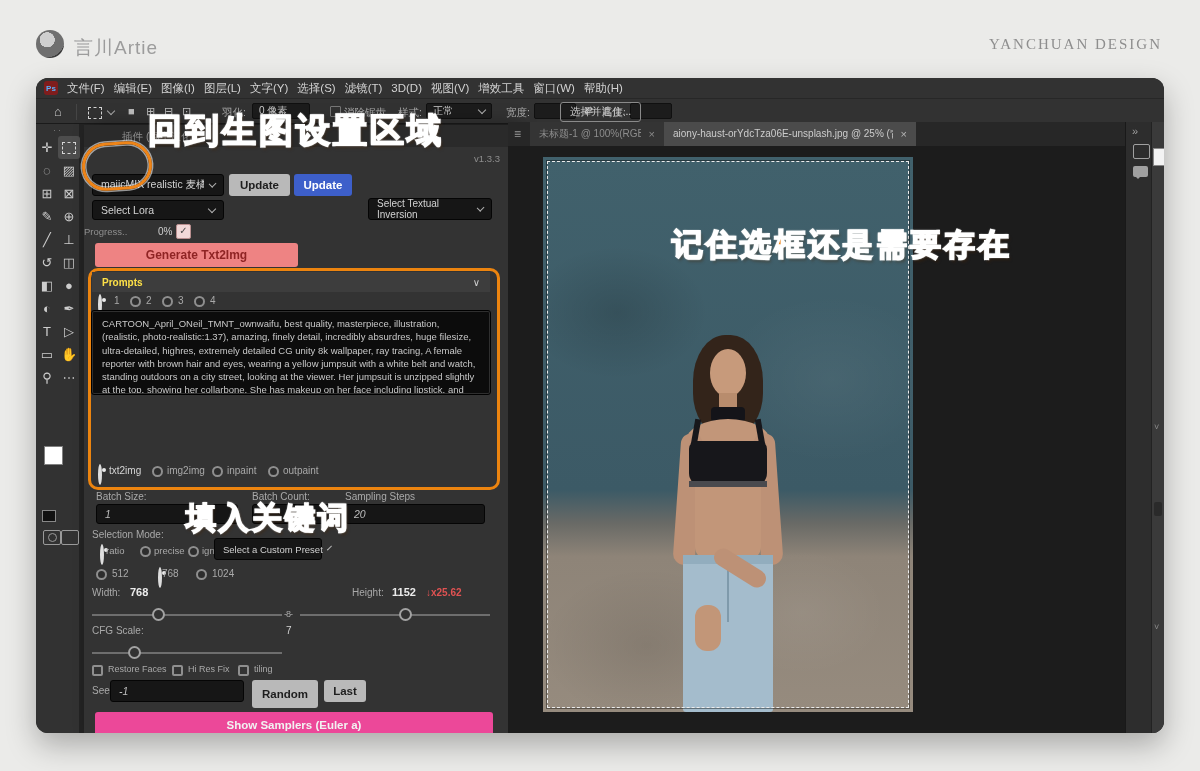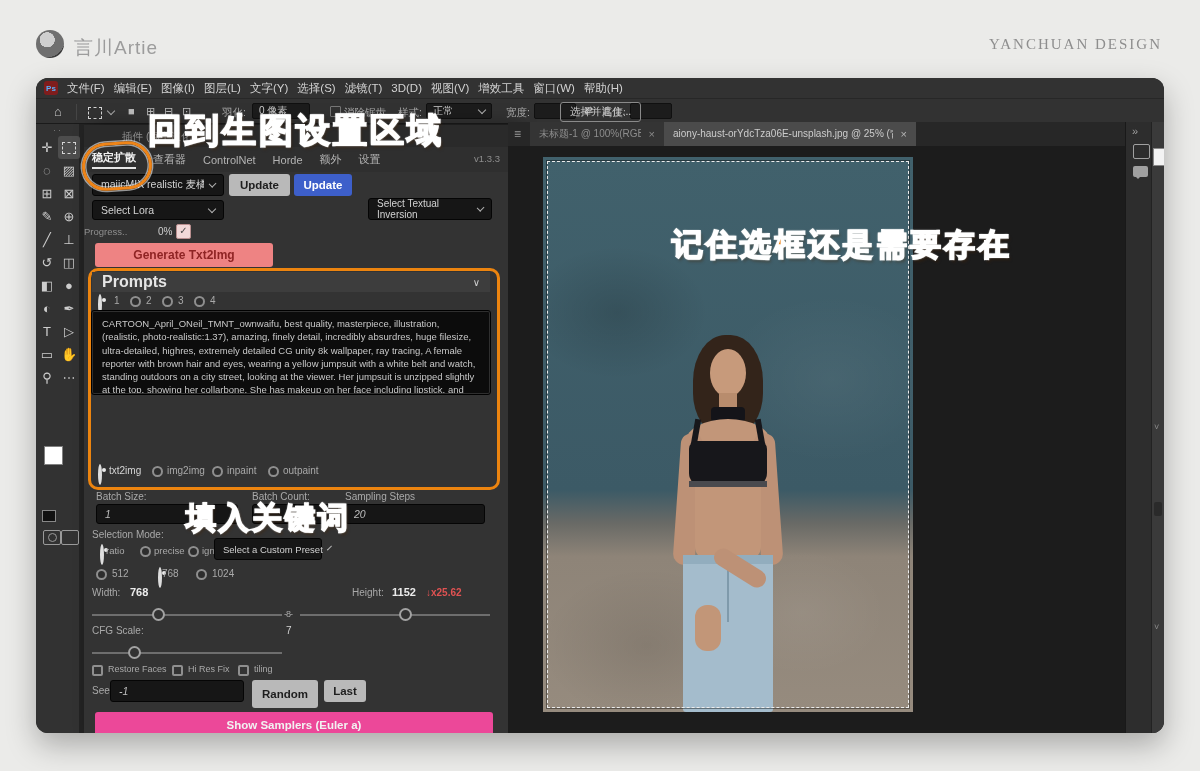--- a/index.html
+++ b/index.html
@@ -63,21 +63,21 @@
   .btnP{background:#ee8383;color:#8f2424;font-weight:bold;font-size:12px;border-radius:3px;
         display:flex;align-items:center;justify-content:center}
   .rd{width:11px;height:11px;border:2px solid #8f8f8f;border-radius:50%;background:#2d2d2d;box-sizing:border-box}
   .rd.on{border-color:#dedede;position:relative}
   .rd.on::after{content:"";position:absolute;left:1.5px;top:1.5px;width:4px;height:4px;background:#eaeaea;border-radius:50%}
   .cb{width:11px;height:11px;border:2px solid #8f8f8f;border-radius:2px;box-sizing:border-box}
   .cbp{width:13px;height:13px;background:#f2d9d9;border:1px solid #b98f8f;border-radius:2px;color:#4a4a4a;
        font-size:10px;line-height:12px;text-align:center}
   .pbox{border:3px solid #ec840f;border-radius:10px}
   .phdr{background:#3d3d3d;display:flex;align-items:center;justify-content:space-between;padding:0 10px;box-sizing:border-box}
-  .phdr b{font-size:16px;color:#e5e5e5}
+  .phdr b{font-size:10px;color:#fde047}
   .ta{background:#0c0c0c;border:1px solid #2f2f2f;outline:1px solid #000;border-radius:2px;color:#c9c9c9;
       font-size:9.5px;line-height:1.4;padding:5px 9px;box-sizing:border-box;overflow:hidden}
   .trk{height:2px;background:#6e6e6e}
   .knob{width:13px;height:13px;border:2px solid #a3a3a3;border-radius:50%;background:#323232;box-sizing:border-box}
   .vb{font-size:11px;font-weight:bold;color:#ececec}
   .iv{font-style:italic;color:#bdbdbd}
   .red{color:#e05252;font-size:10px;font-weight:bold}
   
   .tabbar{left:472px;top:44px;width:617px;height:24px;background:#272727}
   .dtab{height:24px;display:flex;align-items:center;gap:8px;padding:0 9px;box-sizing:border-box;font-size:10px}
@@ -195,47 +195,39 @@
   </div>
   <span class="a minisw" style="left:6px;top:432px"></span>
   <span class="a qmask" style="left:7px;top:452px">
       <i></i>
     </span>
   <span class="a scrmode" style="left:25px;top:452px"></span>
 
   <div class="a panel">
     <div class="a phead"></div>
     <div class="a ptitle">插件 (阿空汉化)</div>
-    <div class="a ptabs">
-      <span class="ptab on">稳定扩散</span>
-      <span class="ptab">查看器</span>
-      <span class="ptab">ControlNet</span>
-      <span class="ptab">Horde</span>
-      <span class="ptab">额外</span>
-      <span class="ptab">设置</span>
-    </div>
     <span class="pver">v1.3.3</span>
 
     <div class="a inp sel" style="left:8px;top:49px;width:132px;height:22px">
         <span style="white-space:nowrap;overflow:hidden">majicMIX realistic 麦橘...</span>
       </div>
     <div class="a btnG" style="left:145px;top:49px;width:61px;height:22px">Update</div>
     <div class="a btnB" style="left:210px;top:49px;width:58px;height:22px">Update</div>
     <div class="a inp sel" style="left:8px;top:75px;width:132px;height:20px">
         <span>Select Lora</span>
       </div>
     <div class="a inp sel" style="left:284px;top:73px;width:124px;height:22px;font-size:10px">
         <span>Select Textual Inversion</span>
       </div>
 
     <span class="a sl" style="left:0;top:101px;font-size:9.5px;color:#8f8f8f">Progress..</span>
     <span class="a sl" style="left:74px;top:101px;color:#cfcfcf">0%</span>
     <span class="a cbp" style="left:92px;top:99px">✓</span>
 
-    <div class="a btnP" style="left:11px;top:118px;width:178px;height:24px">Generate Txt2Img</div>
+    <div class="a btnP" style="left:11px;top:118px;width:203px;height:24px">Generate Txt2Img</div>
 
     
     <div class="a pbox" style="left:4px;top:143px;width:406px;height:216px"></div>
     <div class="a phdr" style="left:8px;top:147px;width:398px;height:20px">
       <b>Prompts</b>
       <span style="color:#cfcfcf;font-size:10px">∨</span>
     </div>
     <span class="a rd on" style="left:14px;top:171px"></span>
     <span class="a sl" style="left:30px;top:170px">1</span>
     <span class="a rd" style="left:46px;top:171px"></span>

